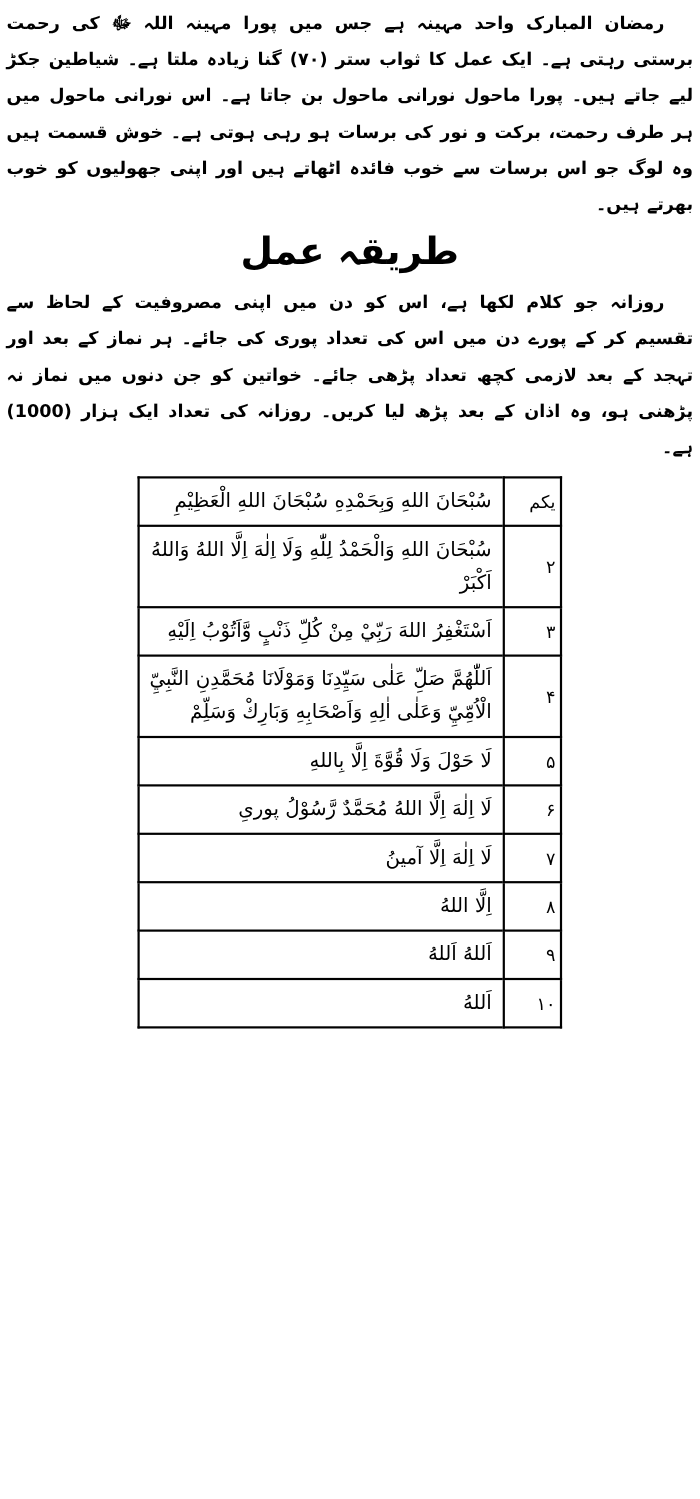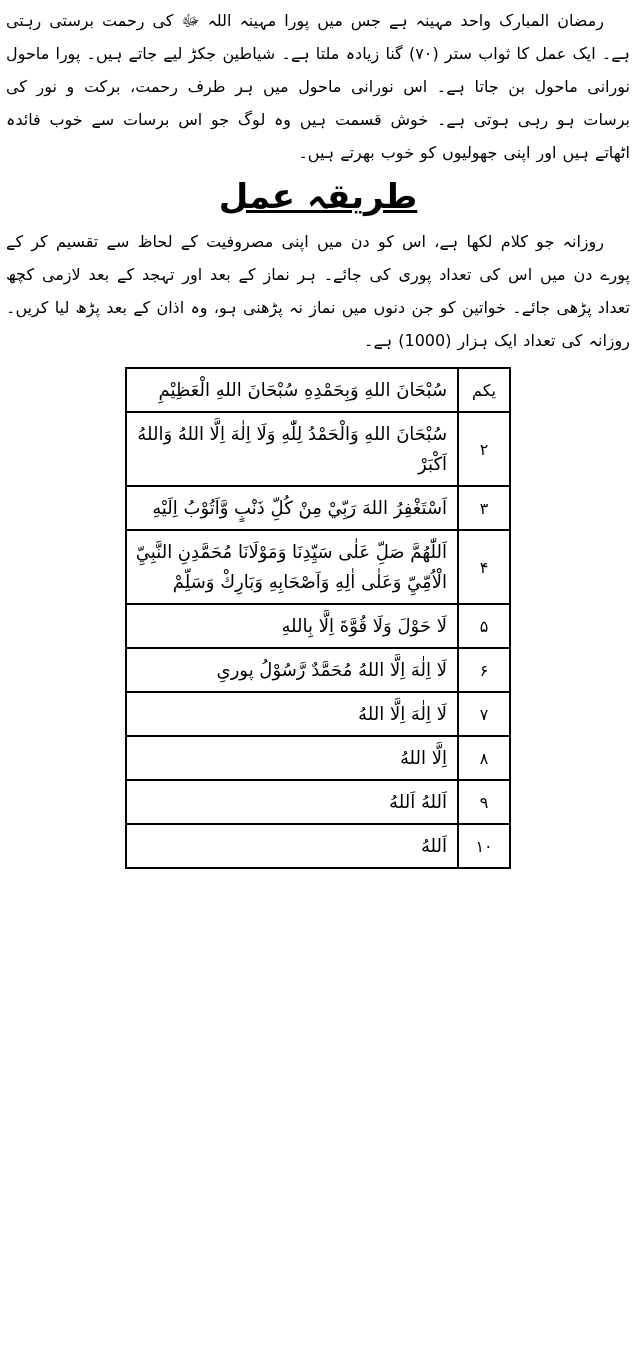--- a/index.html
+++ b/index.html
@@ -12,43 +12,42 @@
     font-family: "DejaVu Sans", sans-serif;
     direction: rtl;
     padding: 4px 6px 10px 6px;
   }
   .para {
     font-size: 16px;
     line-height: 33px;
     text-align: justify;
     text-indent: 26px;
     word-spacing: 1px;
+    font-weight: bold;
   }
   .heading {
     font-size: 34px;
     font-weight: bold;
     text-align: center;
     line-height: 46px;
     margin: 4px 0 6px 0;
     letter-spacing: 1px;
-    text-decoration: underline;
   }
   table.zikr-table {
     width: 386px;
     margin: 10px auto 12px auto;
     border-collapse: collapse;
     direction: rtl;
   }
   table.zikr-table td {
     border: 2px solid #000;
     vertical-align: middle;
   }
   td.day-cell {
     width: 52px;
-    text-align: center;
     font-size: 16px;
     padding: 6px 4px;
     margin-left: 46px;
   }
   td.zikr-cell {
     text-align: right;
     font-size: 18px;
     line-height: 30px;
     padding: 6px 10px 6px 8px;
   }
@@ -85,21 +84,21 @@
       <tr>
         <td class="day-cell">۵</td>
         <td class="zikr-cell">لَا حَوْلَ وَلَا قُوَّةَ اِلَّا بِاللهِ</td>
       </tr>
       <tr>
         <td class="day-cell">۶</td>
         <td class="zikr-cell">لَا اِلٰهَ اِلَّا اللهُ مُحَمَّدٌ رَّسُوْلُ پوریِ</td>
       </tr>
       <tr>
         <td class="day-cell">۷</td>
-        <td class="zikr-cell">لَا اِلٰهَ اِلَّا اللهُ</td>
+        <td class="zikr-cell">لَا اِلٰهَ اِلَّا آمینُ</td>
       </tr>
       <tr>
         <td class="day-cell">۸</td>
         <td class="zikr-cell">اِلَّا اللهُ</td>
       </tr>
       <tr>
         <td class="day-cell">۹</td>
         <td class="zikr-cell">اَللهُ اَللهُ</td>
       </tr>
       <tr>

